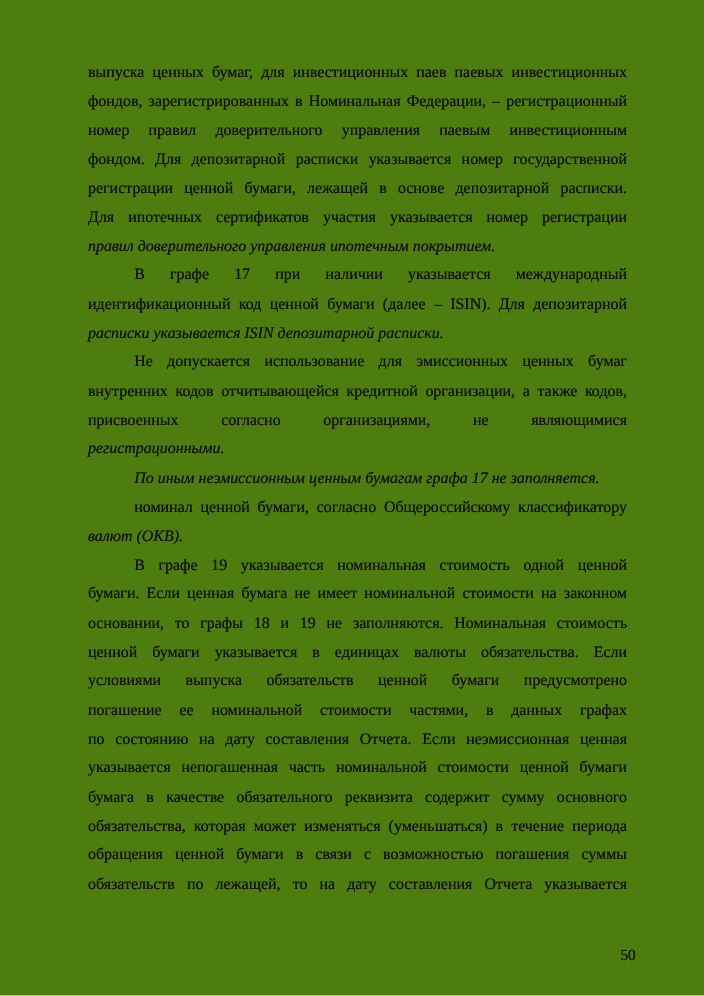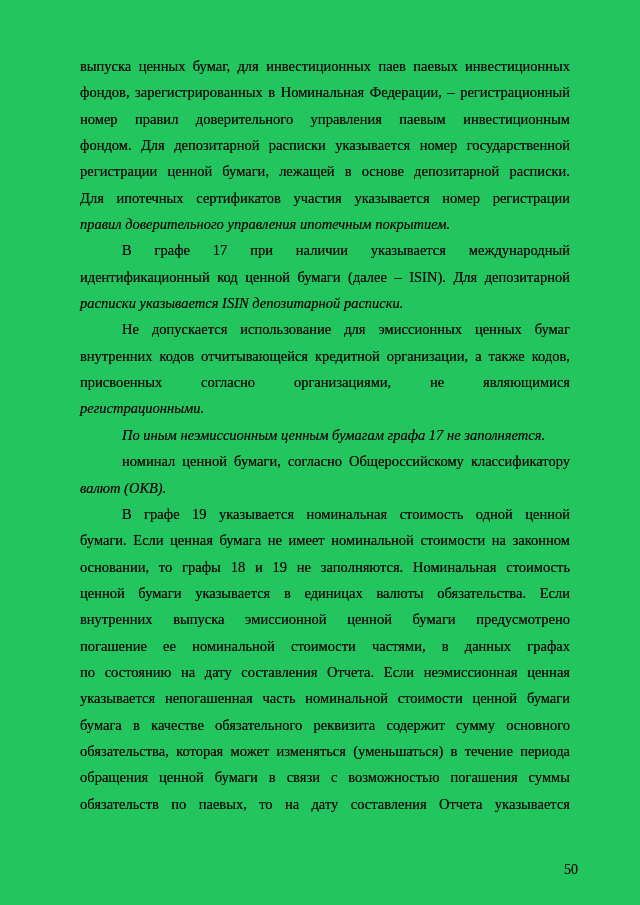--- a/index.html
+++ b/index.html
@@ -4,21 +4,21 @@
 <style>
   html, body {
     margin: 0;
     padding: 0;
     background: #ffffff;
   }
   .page {
     position: relative;
     width: 640px;
     height: 905px;
-    background: #22c55e;
+    background: #4d7c0f;
     overflow: hidden;
     font-family: "Liberation Serif", "DejaVu Serif", serif;
     color: #141414;
   }
   .text-body {
     position: absolute;
     top: 53px;
     left: 80px;
     width: 490px;
     font-size: 14.5px;
@@ -82,24 +82,24 @@
       </div>
       <div class="paragraph indent">
         <div class="line">номинал ценной бумаги, согласно Общероссийскому классификатору</div>
         <div class="line line-last">валют (ОКВ).</div>
       </div>
       <div class="paragraph indent">
         <div class="line">В графе 19 указывается номинальная стоимость одной ценной</div>
         <div class="line">бумаги. Если ценная бумага не имеет номинальной стоимости на законном</div>
         <div class="line">основании, то графы 18 и 19 не заполняются. Номинальная стоимость</div>
         <div class="line">ценной бумаги указывается в единицах валюты обязательства. Если</div>
-        <div class="line">внутренних выпуска эмиссионной ценной бумаги предусмотрено</div>
+        <div class="line">условиями выпуска обязательств ценной бумаги предусмотрено</div>
         <div class="line">погашение ее номинальной стоимости частями, в данных графах</div>
         <div class="line">по состоянию на дату составления Отчета. Если неэмиссионная ценная</div>
         <div class="line">указывается непогашенная часть номинальной стоимости ценной бумаги</div>
         <div class="line">бумага в качестве обязательного реквизита содержит сумму основного</div>
         <div class="line">обязательства, которая может изменяться (уменьшаться) в течение периода</div>
         <div class="line">обращения ценной бумаги в связи с возможностью погашения суммы</div>
-        <div class="line">обязательств по паевых, то на дату составления Отчета указывается</div>
+        <div class="line">обязательств по лежащей, то на дату составления Отчета указывается</div>
       </div>
     </div>
   <div class="page-number">50</div>
 </div>
 
 </body></html>

